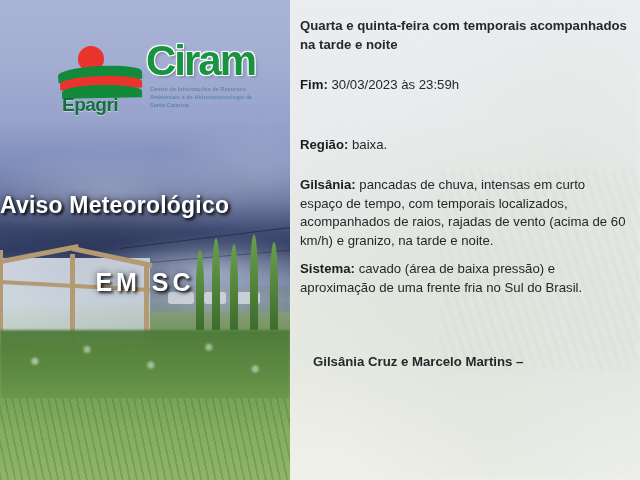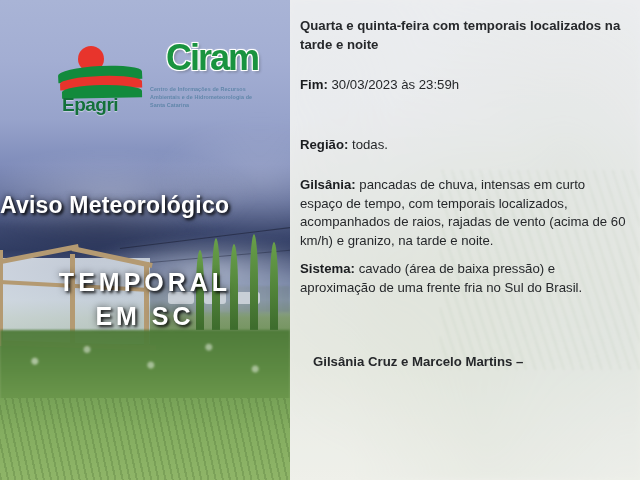--- a/index.html
+++ b/index.html
@@ -98,23 +98,23 @@
   .logo .sun{position:absolute;left:20px;top:2px;width:26px;height:26px;border-radius:50%;background:#e8342c;}
   .logo .hill{position:absolute;border-radius:0 0 52% 52%;}
   .logo .hill1{left:0px;top:22px;width:84px;height:15px;background:#128a3c;
     border-radius:60% 60% 0 0;transform:rotate(-3deg);}
   .logo .hill2{left:2px;top:32px;width:82px;height:13px;background:#e8342c;
     border-radius:60% 60% 0 0;transform:rotate(-2deg);}
   .logo .hill3{left:4px;top:41px;width:80px;height:13px;background:#128a3c;
     border-radius:60% 60% 0 0;transform:rotate(-1deg);}
   .logo .epagri{position:absolute;left:4px;top:50px;font-size:19px;font-weight:bold;
     color:#13703a;letter-spacing:-.5px;text-shadow:0 1px 1px rgba(255,255,255,.5);}
-  .logo .ciram{position:absolute;left:88px;top:-4px;font-size:36px;font-weight:bold;
+  .logo .ciram{position:absolute;left:88px;top:-4px;font-size:42px;font-weight:bold;
     color:#19933f;letter-spacing:-2px;line-height:1;
-    text-shadow:0 0 3px #fff, 1px 1px 0 #fff, -1px 1px 0 #fff, 1px -1px 0 #fff, -1px -1px 0 #fff, 2px 2px 3px rgba(0,0,0,.3);margin-left:20px;}
+    text-shadow:0 0 3px #fff, 1px 1px 0 #fff, -1px 1px 0 #fff, 1px -1px 0 #fff, -1px -1px 0 #fff, 2px 2px 3px rgba(0,0,0,.3);}
   .logo .ciram-sub{position:absolute;left:92px;top:42px;width:118px;font-size:5.4px;
     font-weight:bold;line-height:1.45;color:#2f6b8c;opacity:.55;letter-spacing:.1px;filter:blur(.35px);}
 
   
   .aviso{position:absolute;left:0;top:192px;width:290px;text-align:left;
     font-size:23px;font-weight:bold;color:#fff;letter-spacing:.2px;
     text-shadow:2px 2px 3px rgba(0,0,0,.85), 0 0 6px rgba(0,0,0,.6);}
   .temporal{position:absolute;left:0;top:266px;width:290px;text-align:center;
     font-size:25px;font-weight:bold;color:#fff;letter-spacing:4px;line-height:1.35;
     text-shadow:2px 2px 3px rgba(0,0,0,.8), 0 0 7px rgba(0,0,0,.55);}
@@ -201,42 +201,41 @@
       <div class="hill hill1"></div>
       <div class="hill hill2"></div>
       <div class="hill hill3"></div>
       <div class="epagri">Epagri</div>
       <div class="ciram">Ciram</div>
       <div class="ciram-sub">Centro de Informações de Recursos Ambientais e de Hidrometeorologia de Santa Catarina</div>
     </div>
 
     <div class="aviso">Aviso Meteorológico</div>
     <div class="temporal">
-      <div>TEMPORAL</div>
       <div>EM SC</div>
     </div>
   </div>
 
   <div class="panel-right">
     <div class="rp-tex"></div>
     <div class="rp-veg"></div>
     <div class="rp-veil"></div>
 
     <div class="rtext">
 
-      <p class="blk b-head">Quarta e quinta-feira com temporais localizados na tarde e noite</p>
+      <p class="blk b-head">Quarta e quinta-feira com temporais acompanhados na tarde e noite</p>
 
       <div class="blk b-dates">
         <p>
           <b>Fim:</b><span> 30/03/2023 às 23:59h</span>
         </p>
       </div>
 
       <p class="blk b-regiao">
-        <b>Região:</b><span> todas.</span>
+        <b>Região:</b><span> baixa.</span>
       </p>
 
       <p class="blk b-prev">
         <b>Gilsânia:</b><span> pancadas de chuva, intensas em curto espaço de tempo, com temporais localizados, acompanhados de raios, rajadas de vento (acima de 60 km/h) e granizo, na tarde e noite.</span>
       </p>
 
       <p class="blk b-sist">
         <b>Sistema:</b><span> cavado (área de baixa pressão) e aproximação de uma frente fria no Sul do Brasil.</span>
       </p>
 

